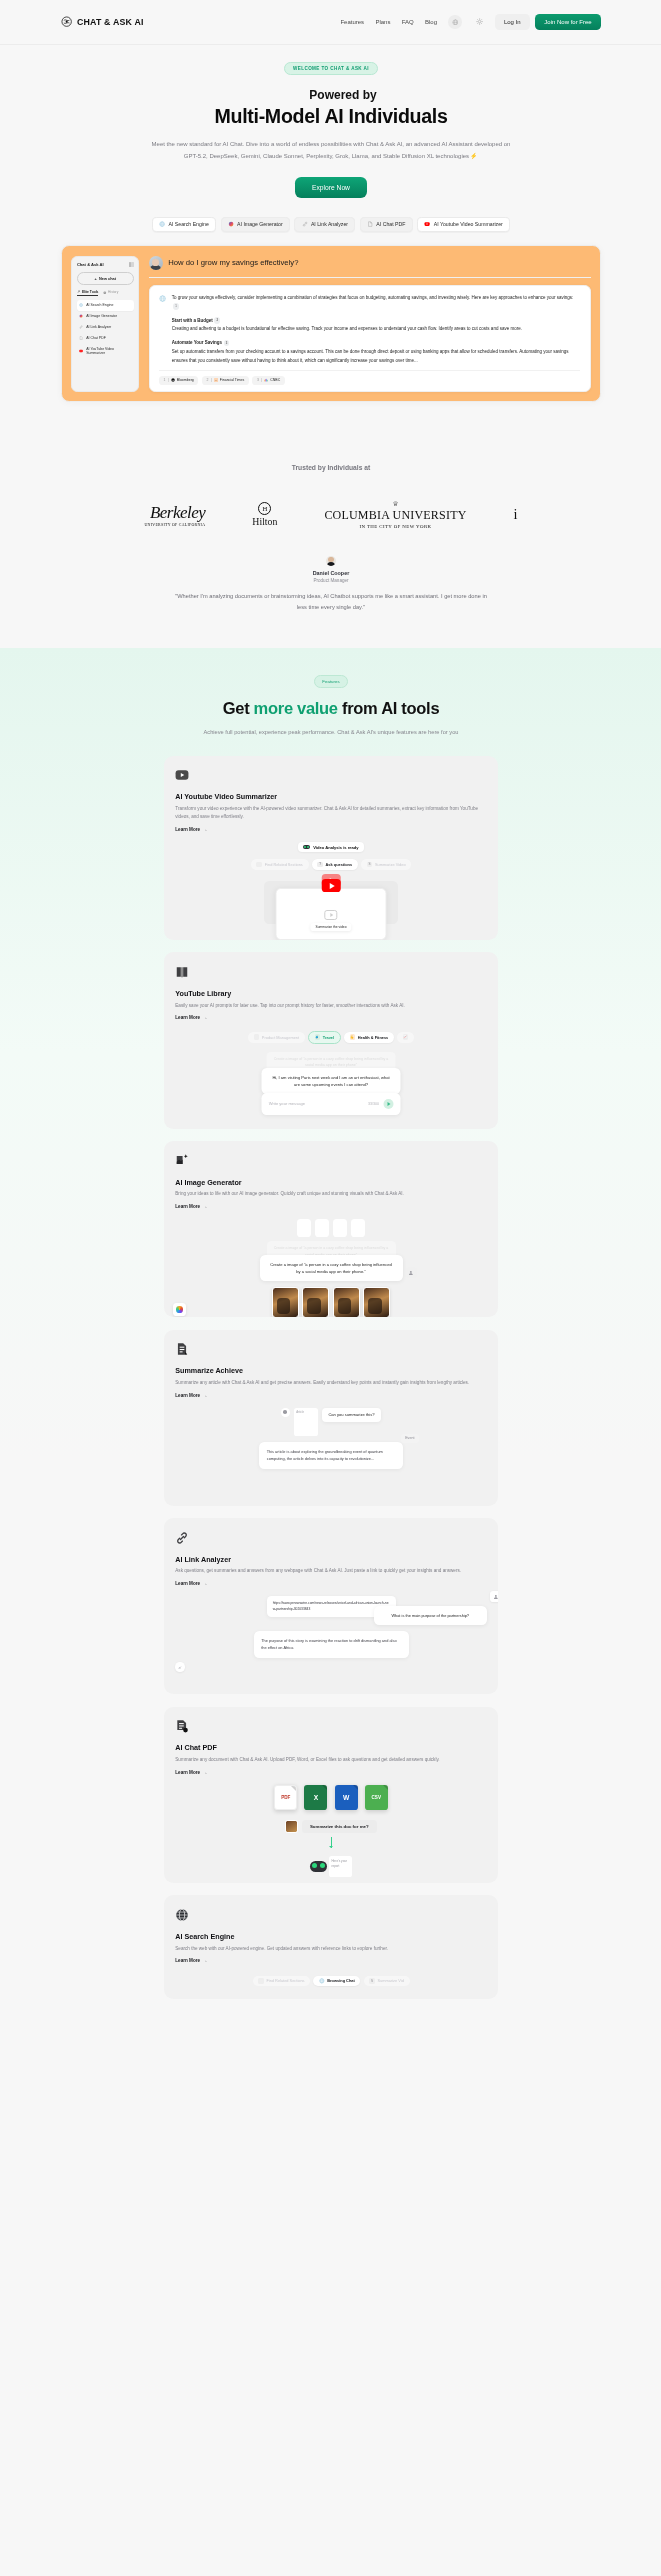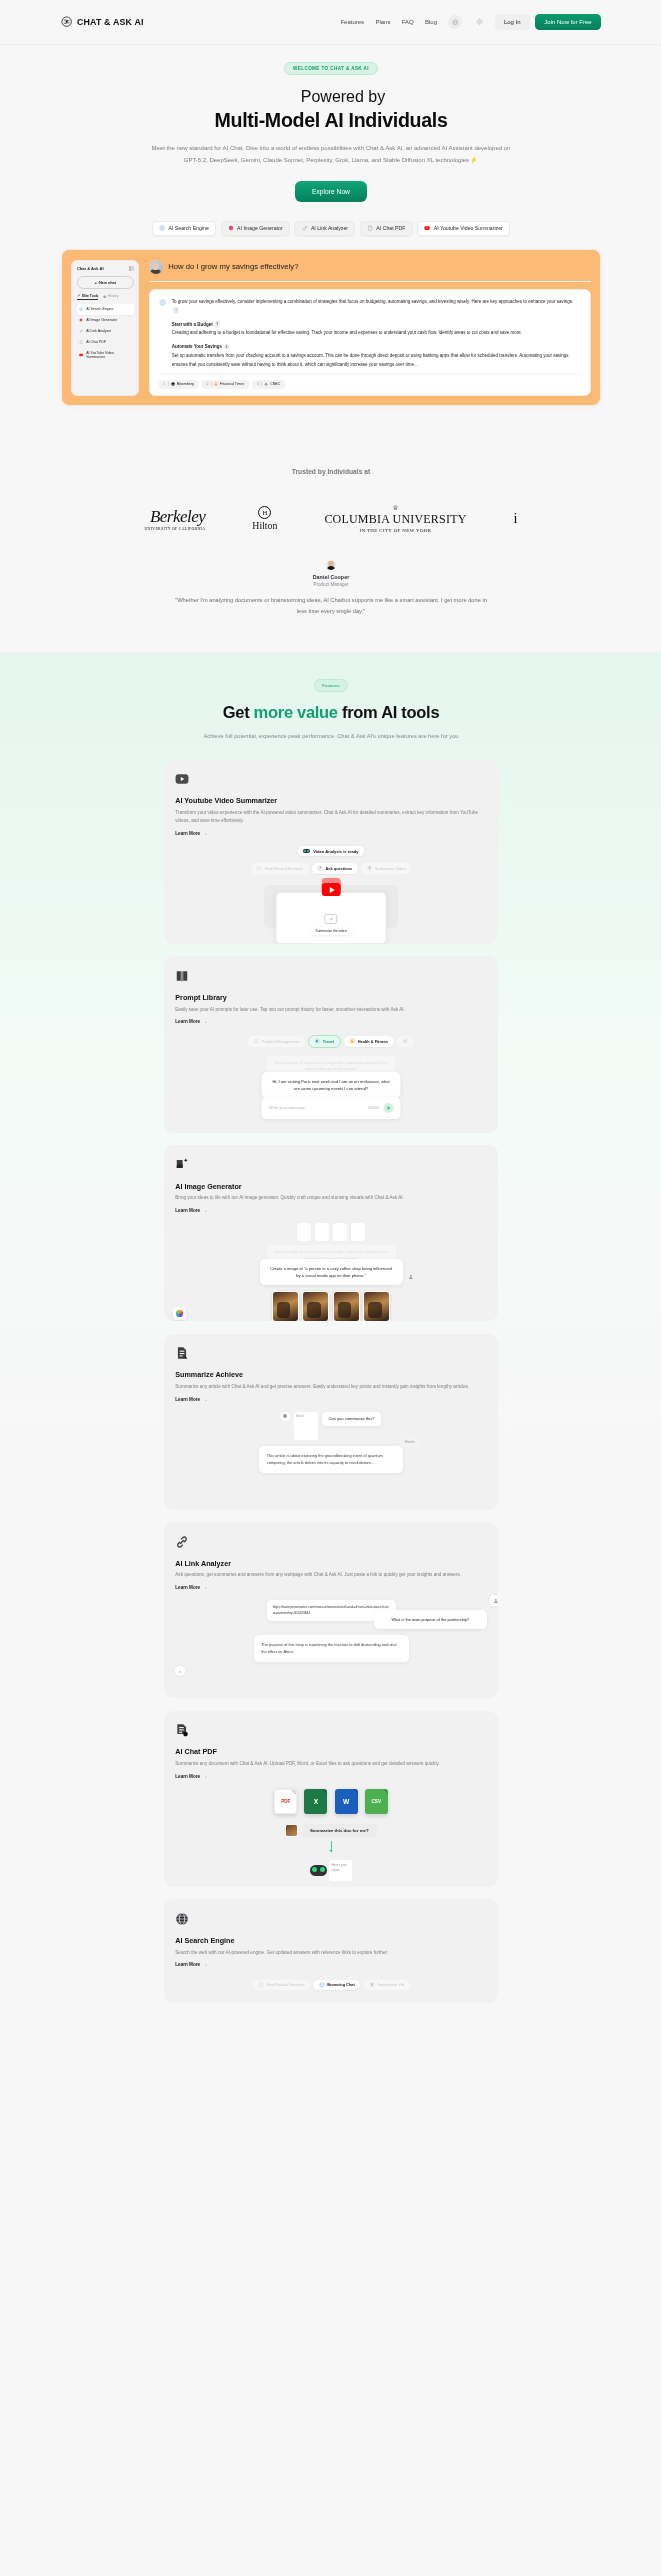--- a/index.html
+++ b/index.html
@@ -20,21 +20,21 @@
   .nav-spacer { flex:1; }
   .nav-links { display:flex; align-items:center; gap:11.3px; margin-right:8.2px; }
   .nav-link { font-size:6px; color:#4a4a4a; text-decoration:none; }
   .nav-icon-btn { width:13.4px; height:13.4px; border-radius:50%; background:#ededed; display:flex; align-items:center; justify-content:center; }
   .btn-login { font-size:6px; color:#222; background:#efefef; border-radius:4.6px; padding:4.6px 9.3px; border:none; margin-right:5.2px;}
   .btn-join { font-size:6px; color:#fff; background:linear-gradient(180deg,#0c9b6e,#05805c); border-radius:4.6px; padding:4.6px 9.3px; border:none; white-space:nowrap; }
 
   
   .hero { text-align:center; padding-top:16.5px; }
   .pill-welcome { display:inline-block; font-size:4.6px; font-weight:bold; letter-spacing:0.4px; color:#0f9c70; background:#d8f3e6; border:0.5px solid #b9e8d3; border-radius:10.3px; padding:3.1px 8.2px; }
-  .hero-sub { font-size:16px; font-weight:normal; margin-top:13px; color:#111;margin-left:24px; }
+  .hero-sub { font-size:12px; font-weight:bold; margin-top:13px; color:#111;margin-left:24px; }
   .hero-title { font-size:19.6px; font-weight:bold; margin-top:3.1px; letter-spacing:-0.3px; color:#0b0b0b; }
   .hero-desc { font-size:6px; line-height:1.95; color:#7b7b82; max-width:361px; margin:11.3px auto 0; }
   .btn-explore { margin-top:14.4px; font-size:6.7px; color:#fff; background:linear-gradient(180deg,#0ea577,#05805c); border:none; border-radius:6.2px; padding:7.2px 17.5px; }
 
   
   .chips { display:flex; justify-content:center; gap:4.6px; margin-top:18.5px; }
   .chip { display:flex; align-items:center; gap:3.1px; background:#fff; border:0.5px solid #eaeaea; border-radius:4.6px; padding:3.6px 6.2px; font-size:5.2px; color:#2a2a2a; white-space:nowrap; box-shadow:0 0.5px 1px rgba(0,0,0,.035); }
   .chip.muted { background:#f1f1f1; border-color:#ececec; }
   .chip-ico { width:6.2px; height:6.2px; display:block; }
 
@@ -503,21 +503,21 @@
             <div class="yt-bubble">Summarize the video</div>
           </div>
         </div>
       </div>
 
       <div class="card">
         <svg class="card-ico" viewBox="0 0 24 24">
             <path d="M3 4h7v16H3zM14 4h7v16h-7z" fill="#3f3f42"></path>
             <path d="M11.2 4h1.6v17h-1.6z" fill="#222"></path>
           </svg>
-        <div class="card-h">Prompt Library</div>
+        <div class="card-h">YouTube Library</div>
         <div class="card-p">Easily save your AI prompts for later use. Tap into our prompt history for faster, smoother interactions with Ask AI.</div>
         <div class="card-more">
             <span>Learn More</span>
             <span>→</span>
           </div>
         <div class="art">
           <div class="mock-tabs">
             <span class="mock-tab dim">
                 <span class="kbd"></span>
                 <span>Product Management</span>

